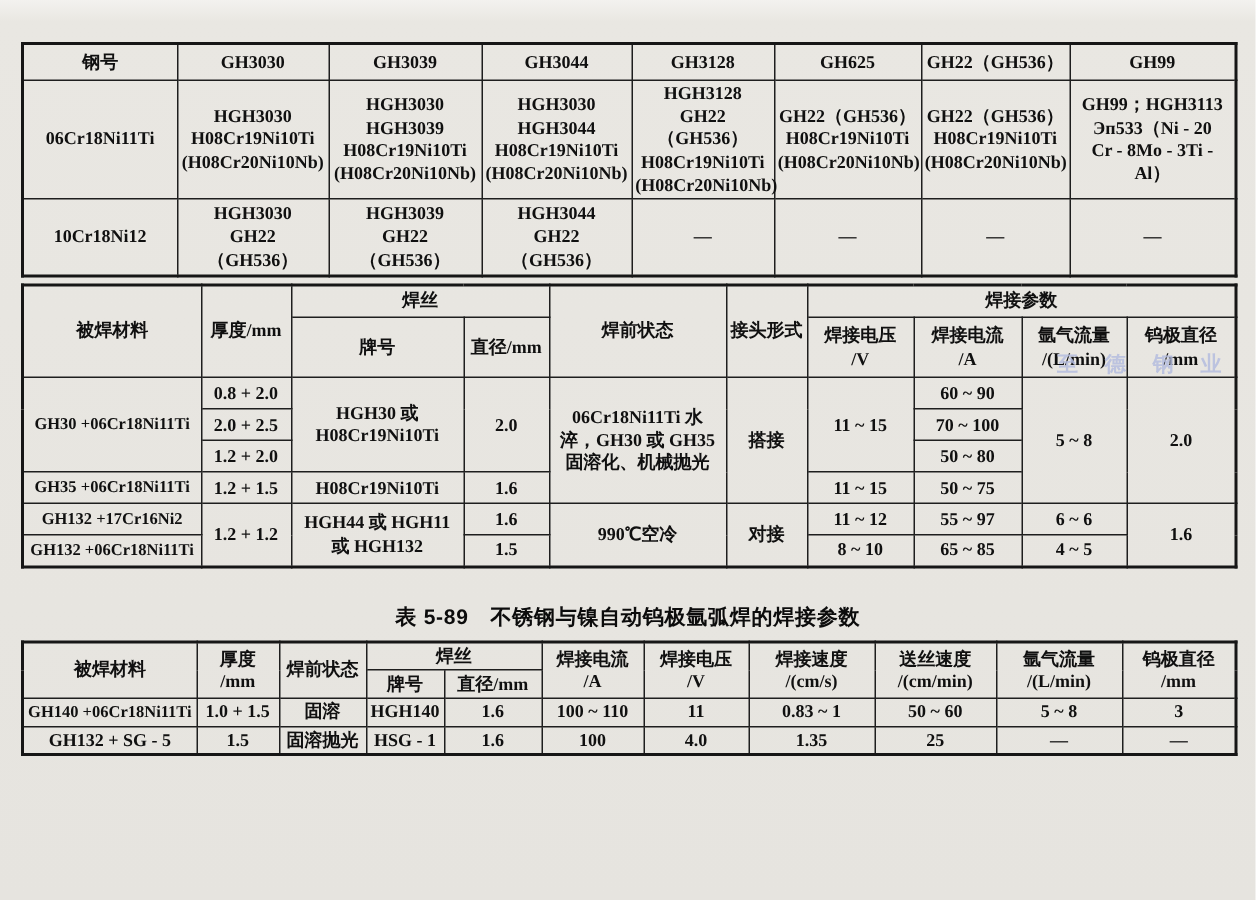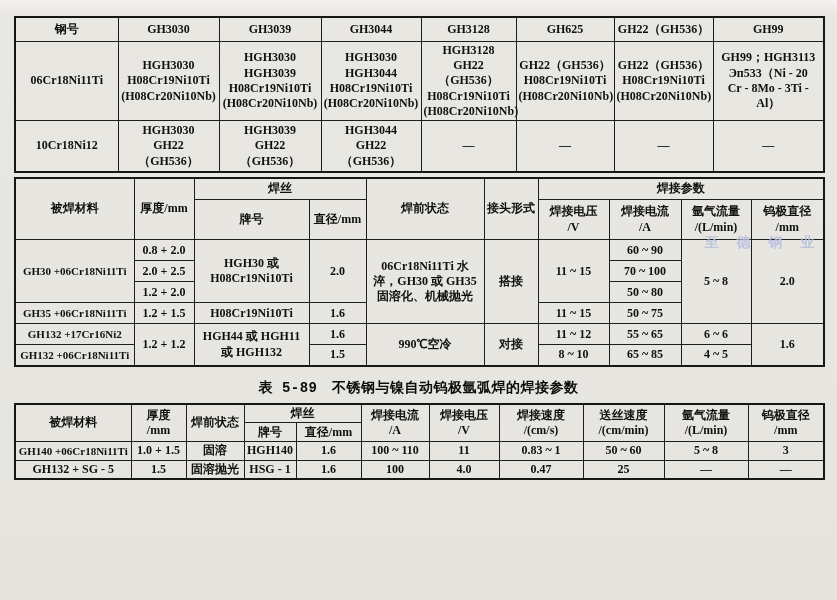--- a/index.html
+++ b/index.html
@@ -27,25 +27,25 @@
     text-align:center; vertical-align:middle;
     font-size:12px; font-weight:bold; line-height:1.28;
     padding:1px 2px; color:#101010;
   }
   .pre { white-space:pre-line; }
   .fs11 { font-size:11px; white-space:nowrap; }
   .note {
     font-size:12.5px; font-weight:bold; color:#111;
     margin:4px 0 1px 40px; letter-spacing:0.2px;
   }
-  .mt87 { margin-top:9px; }
+  .mt87 { margin-top:21px; }
   .mt88 { margin-top:4px; }
   .mt89 { margin-top:6px; }
   .title2 { margin-top:2px; }
-  .title3 { margin-top:12px;font-family:Liberation Mono, monospace; }
+  .title3 { margin-top:24px; }
   .watermark {
     position:absolute; left:692px; top:234px; width:142px;
     font-family:"Liberation Sans", sans-serif;
     color:#b5bddf; opacity:0.85; text-align:center; pointer-events:none;
   }
   .watermark .wl1 { font-size:14px; font-weight:bold; letter-spacing:7px; }
   .watermark .wl2 { font-size:15px; letter-spacing:1.5px; margin-top:2px; }
 </style>
 </head>
 <body>
@@ -190,21 +190,21 @@
     </tr>
     <tr style="height:21px">
       <td class="fs11">GH132 +17Cr16Ni2</td>
       <td rowspan="2">1.2 + 1.2</td>
       <td rowspan="2" class="pre">HGH44 或 HGH11
 或 HGH132</td>
       <td>1.6</td>
       <td rowspan="2">990℃空冷</td>
       <td rowspan="2">对接</td>
       <td>11 ~ 12</td>
-      <td>55 ~ 65</td>
+      <td>55 ~ 97</td>
       <td>6 ~ 6</td>
       <td rowspan="2">1.6</td>
     </tr>
     <tr style="height:21px">
       <td class="fs11">GH132 +06Cr18Ni11Ti</td>
       <td>1.5</td>
       <td>8 ~ 10</td>
       <td>65 ~ 85</td>
       <td>4 ~ 5</td>
     </tr>
@@ -265,21 +265,21 @@
       <td>3</td>
     </tr>
     <tr style="height:18px">
       <td>GH132 + SG - 5</td>
       <td>1.5</td>
       <td>固溶抛光</td>
       <td>HSG - 1</td>
       <td>1.6</td>
       <td>100</td>
       <td>4.0</td>
-      <td>0.47</td>
+      <td>1.35</td>
       <td>25</td>
       <td>—</td>
       <td>—</td>
     </tr>
   </tbody>
     </table>
 
 </div>
 
 <div class="watermark">

